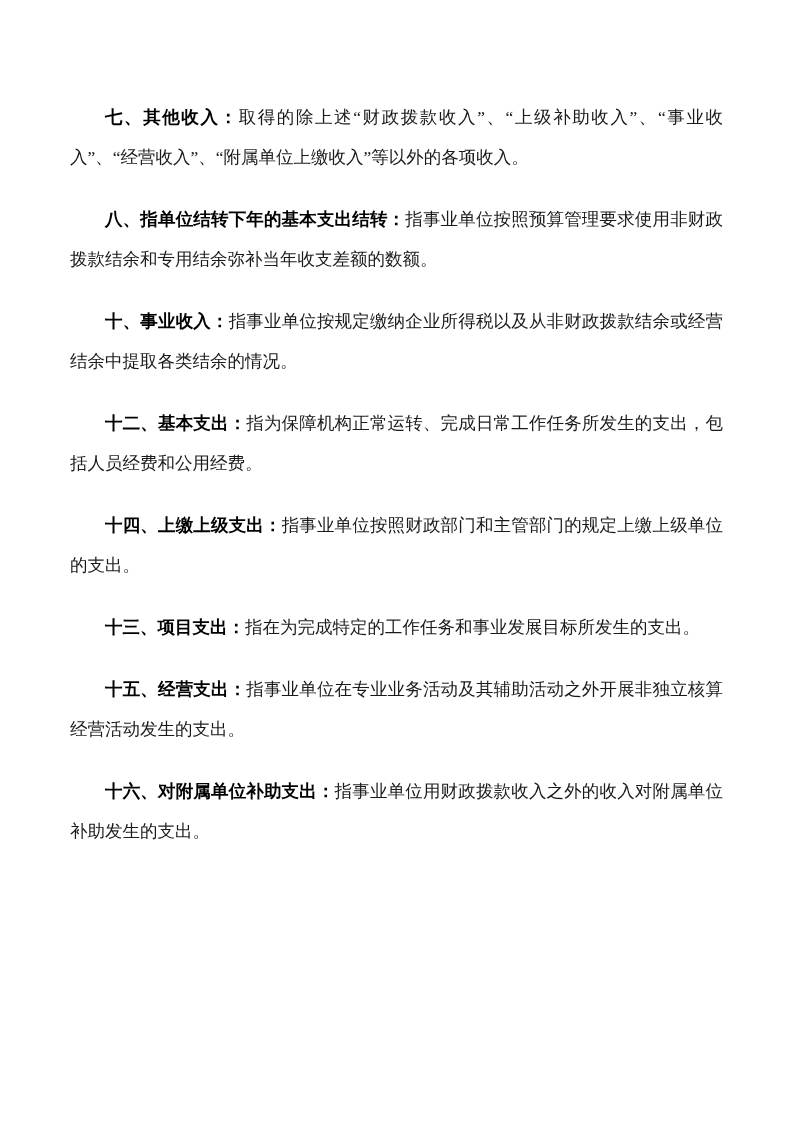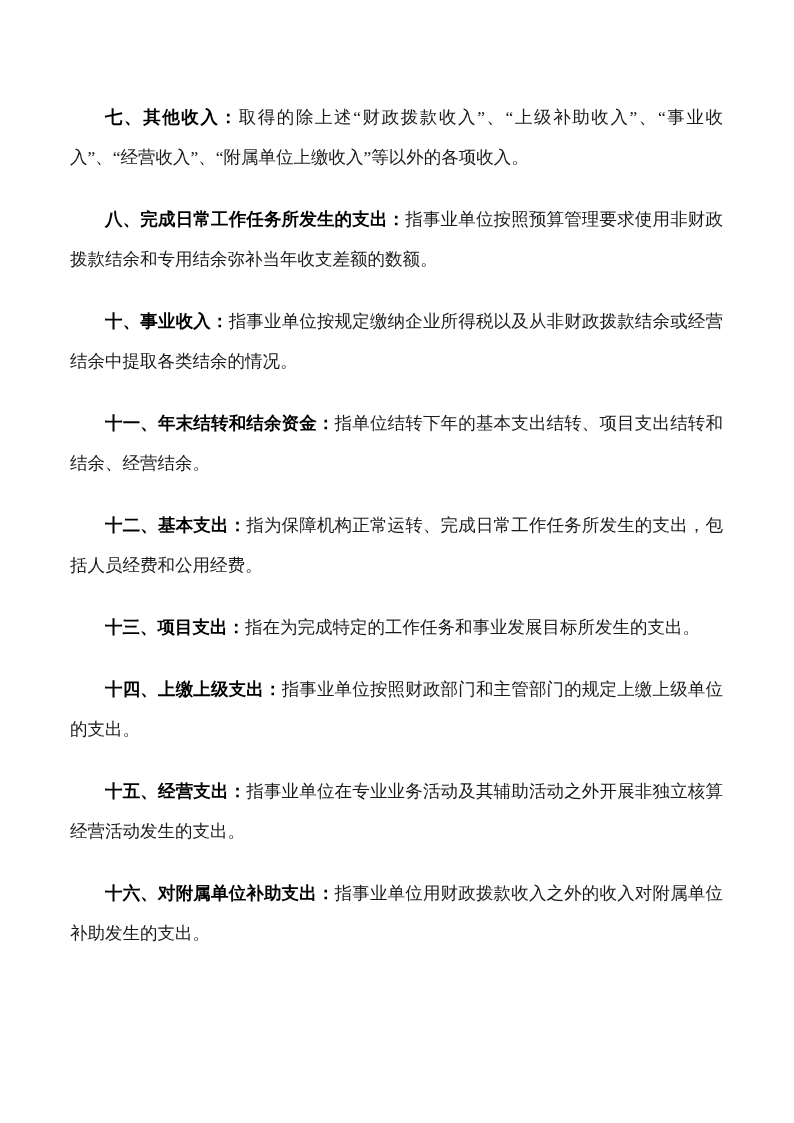--- a/index.html
+++ b/index.html
@@ -47,32 +47,31 @@
   }
 </style>
 </head>
 <body>
 
 <div class="page">
   <main class="content">
 
     <p class="para"><span class="term">七、其他收入：</span><span class="def">取得的除上述“财政拨款收入”、“上级补助收入”、“事业收入”、“经营收入”、“附属单位上缴收入”等以外的各项收入。</span></p>
 
-    <p class="para"><span class="term">八、完成日常工作任务所发生的支出：</span><span class="def">指事业单位按照预算管理要求使用非财政拨款结余和专用结余弥补当年收支差额的数额。</span></p>
+    <p class="para"><span class="term">八、指单位结转下年的基本支出结转：</span><span class="def">指事业单位按照预算管理要求使用非财政拨款结余和专用结余弥补当年收支差额的数额。</span></p>
 
 
     <p class="para"><span class="term">十、事业收入：</span><span class="def">指事业单位按规定缴纳企业所得税以及从非财政拨款结余或经营结余中提取各类结余的情况。</span></p>
 
-    <p class="para"><span class="term">十一、年末结转和结余资金：</span><span class="def">指单位结转下年的基本支出结转、项目支出结转和结余、经营结余。</span></p>
 
     <p class="para"><span class="term">十二、基本支出：</span><span class="def">指为保障机构正常运转、完成日常工作任务所发生的支出，包括人员经费和公用经费。</span></p>
 
+    <p class="para"><span class="term">十四、上缴上级支出：</span><span class="def">指事业单位按照财政部门和主管部门的规定上缴上级单位的支出。</span></p>
+
     <p class="para"><span class="term">十三、项目支出：</span><span class="def">指在为完成特定的工作任务和事业发展目标所发生的支出。</span></p>
-
-    <p class="para"><span class="term">十四、上缴上级支出：</span><span class="def">指事业单位按照财政部门和主管部门的规定上缴上级单位的支出。</span></p>
 
     <p class="para"><span class="term">十五、经营支出：</span><span class="def">指事业单位在专业业务活动及其辅助活动之外开展非独立核算经营活动发生的支出。</span></p>
 
     <p class="para"><span class="term">十六、对附属单位补助支出：</span><span class="def">指事业单位用财政拨款收入之外的收入对附属单位补助发生的支出。</span></p>
 
   </main>
 
 </div>
 
 </body></html>

